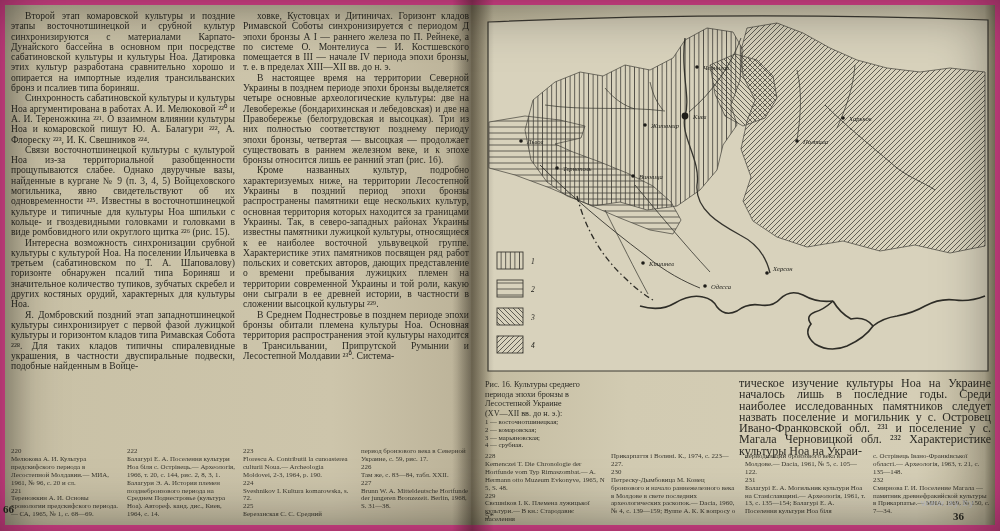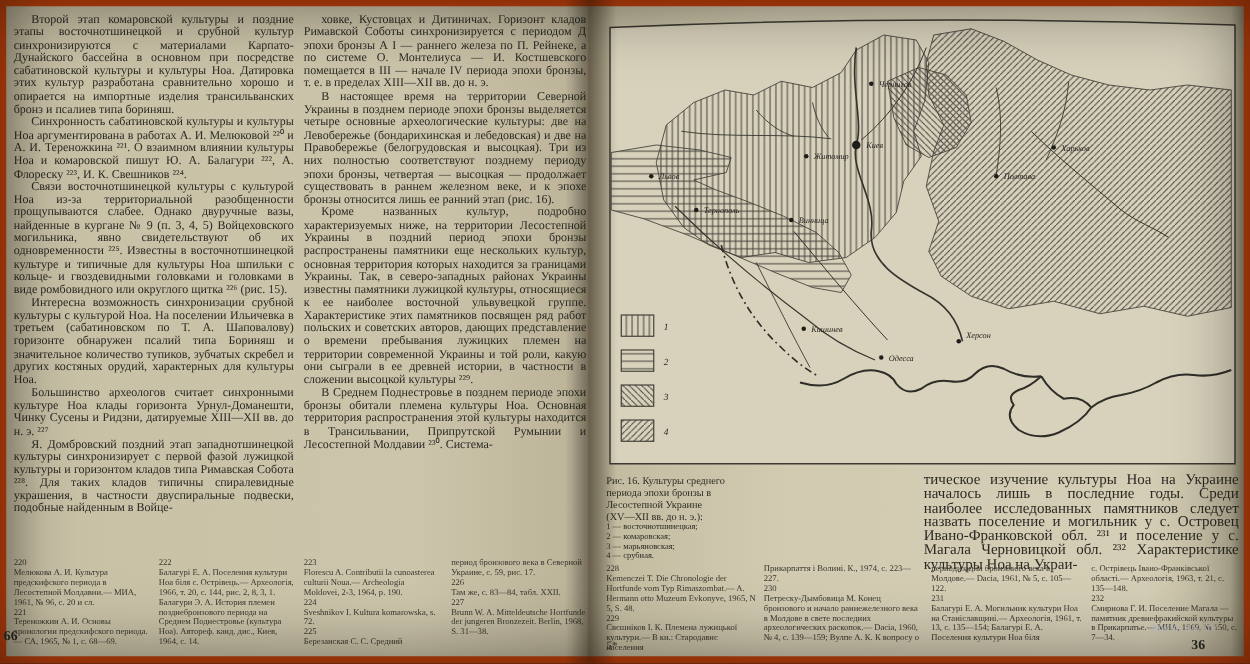--- a/index.html
+++ b/index.html
@@ -1,16 +1,16 @@
 <!DOCTYPE html>
 <html><head>
 <meta charset="utf-8">
 <style>
   html,body{margin:0;padding:0;background:#17140f;}
-  #shot{position:relative;width:1000px;height:531px;overflow:hidden;background:#c2410c;
+  #shot{position:relative;width:1000px;height:531px;overflow:hidden;background:#ec4899;
         font-family:"Liberation Serif", serif;color:#2b2a24;}
   .page{position:absolute;top:5px;bottom:6px;}
   #page-left{left:5px;width:466px;
      background:linear-gradient(90deg,#b7af96 0%,#c9c1a6 6%,#cdc5ab 70%,#bdb49a 97%,#a89f86 100%);}
   #page-right{left:471px;width:524px;
      background:linear-gradient(90deg,#9e9479 0%,#c4bca1 4%,#d2cbb2 30%,#d5ceb6 85%,#c0b89e 98%,#8f866d 100%);}
   #spine{position:absolute;top:0;bottom:0;left:452px;width:42px;pointer-events:none;
      background:linear-gradient(90deg,rgba(0,0,0,0) 0%,rgba(20,16,8,.38) 48%,rgba(0,0,0,0) 100%);}
   #vignette{position:absolute;inset:0;pointer-events:none;
      box-shadow:inset 0 0 60px rgba(10,8,4,.55);}
@@ -32,21 +32,20 @@
 
 <div id="shot">
 
   <div class="page" id="page-left">
 
     <div class="col" style="left:6px;top:6px;width:224px;">
       <p>Второй этап комаровской культуры и поздние этапы восточнотшинецкой и срубной культур синхронизируются с материалами Карпато-Дунайского бассейна в основном при посредстве сабатиновской культуры и культуры Ноа. Датировка этих культур разработана сравнительно хорошо и опирается на импортные изделия трансильванских бронз и псалиев типа бориняш.</p>
       <p>Синхронность сабатиновской культуры и культуры Ноа аргументирована в работах А. И. Мелюковой ²²⁰ и А. И. Тереножкина ²²¹. О взаимном влиянии культуры Ноа и комаровской пишут Ю. А. Балагури ²²², А. Флореску ²²³, И. К. Свешников ²²⁴.</p>
       <p>Связи восточнотшинецкой культуры с культурой Ноа из-за территориальной разобщенности прощупываются слабее. Однако двуручные вазы, найденные в кургане № 9 (п. 3, 4, 5) Войцеховского могильника, явно свидетельствуют об их одновременности ²²⁵. Известны в восточнотшинецкой культуре и типичные для культуры Ноа шпильки с кольце- и гвоздевидными головками и головками в виде ромбовидного или округлого щитка ²²⁶ (рис. 15).</p>
       <p>Интересна возможность синхронизации срубной культуры с культурой Ноа. На поселении Ильичевка в третьем (сабатиновском по Т. А. Шаповалову) горизонте обнаружен псалий типа Бориняш и значительное количество тупиков, зубчатых скребел и других костяных орудий, характерных для культуры Ноа.</p>
-      <p>Большинство археологов считает синхронными культуре Ноа клады горизонта Урнул-Доманешти, Чинку Сусены и Ридзни, датируемые XIII—XII вв. до н. э. ²²⁷</p>
       <p>Я. Домбровский поздний этап западнотшинецкой культуры синхронизирует с первой фазой лужицкой культуры и горизонтом кладов типа Римавская Собота ²²⁸. Для таких кладов типичны спиралевидные украшения, в частности двуспиральные подвески, подобные найденным в Войце-</p>
     </div>
 
     <div class="col" style="left:238px;top:6px;width:226px;">
       <p>ховке, Кустовцах и Дитиничах. Горизонт кладов Римавской Соботы синхронизируется с периодом Д эпохи бронзы А I — раннего железа по П. Рейнеке, а по системе О. Монтелиуса — И. Костшевского помещается в III — начале IV периода эпохи бронзы, т. е. в пределах XIII—XII вв. до н. э.</p>
       <p>В настоящее время на территории Северной Украины в позднем периоде эпохи бронзы выделяется четыре основные археологические культуры: две на Левобережье (бондарихинская и лебедовская) и две на Правобережье (белогрудовская и высоцкая). Три из них полностью соответствуют позднему периоду эпохи бронзы, четвертая — высоцкая — продолжает существовать в раннем железном веке, и к эпохе бронзы относится лишь ее ранний этап (рис. 16).</p>
       <p>Кроме названных культур, подробно характеризуемых ниже, на территории Лесостепной Украины в поздний период эпохи бронзы распространены памятники еще нескольких культур, основная территория которых находится за границами Украины. Так, в северо-западных районах Украины известны памятники лужицкой культуры, относящиеся к ее наиболее восточной ульвувецкой группе. Характеристике этих памятников посвящен ряд работ польских и советских авторов, дающих представление о времени пребывания лужицких племен на территории современной Украины и той роли, какую они сыграли в ее древней истории, в частности в сложении высоцкой культуры ²²⁹.</p>
       <p>В Среднем Поднестровье в позднем периоде эпохи бронзы обитали племена культуры Ноа. Основная территория распространения этой культуры находится в Трансильвании, Припрутской Румынии и Лесостепной Молдавии ²³⁰. Система-</p>
     </div>
 

